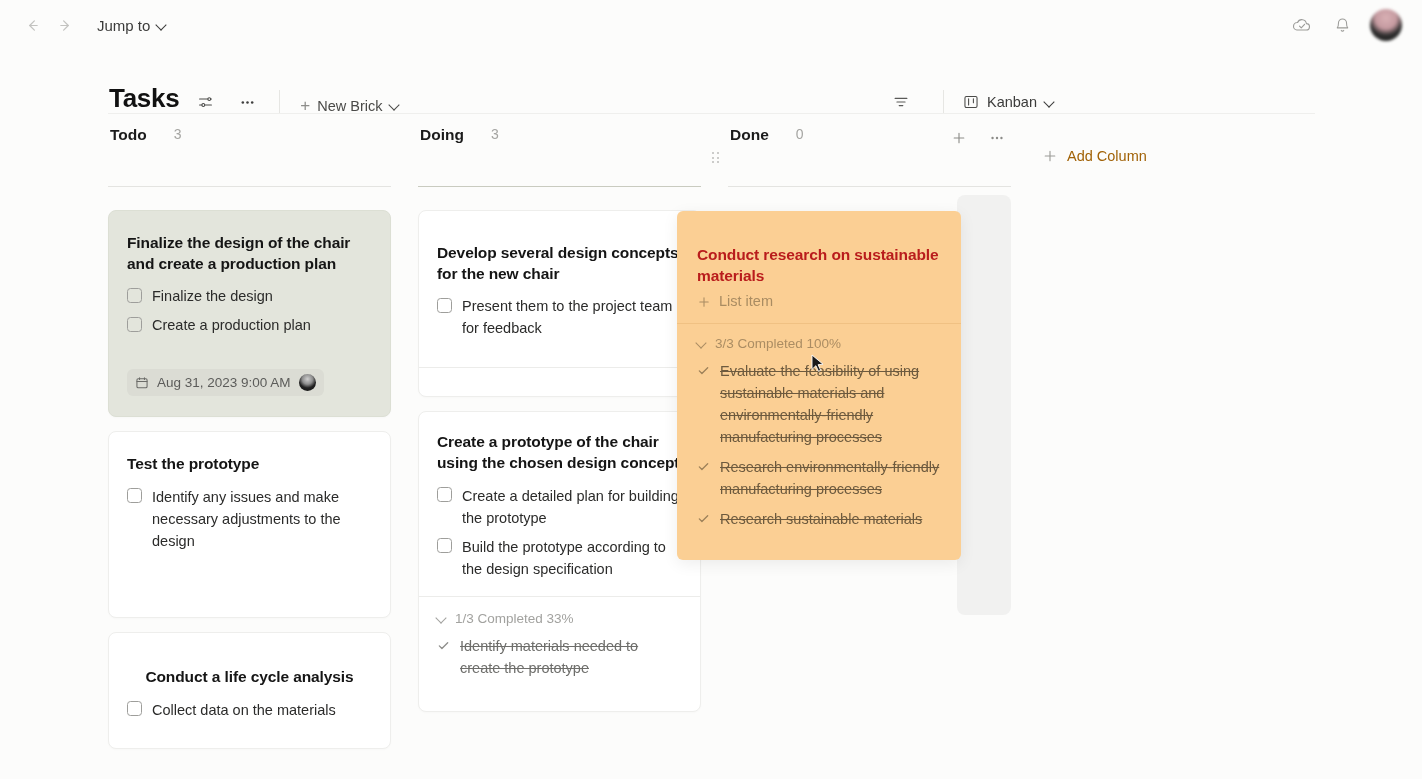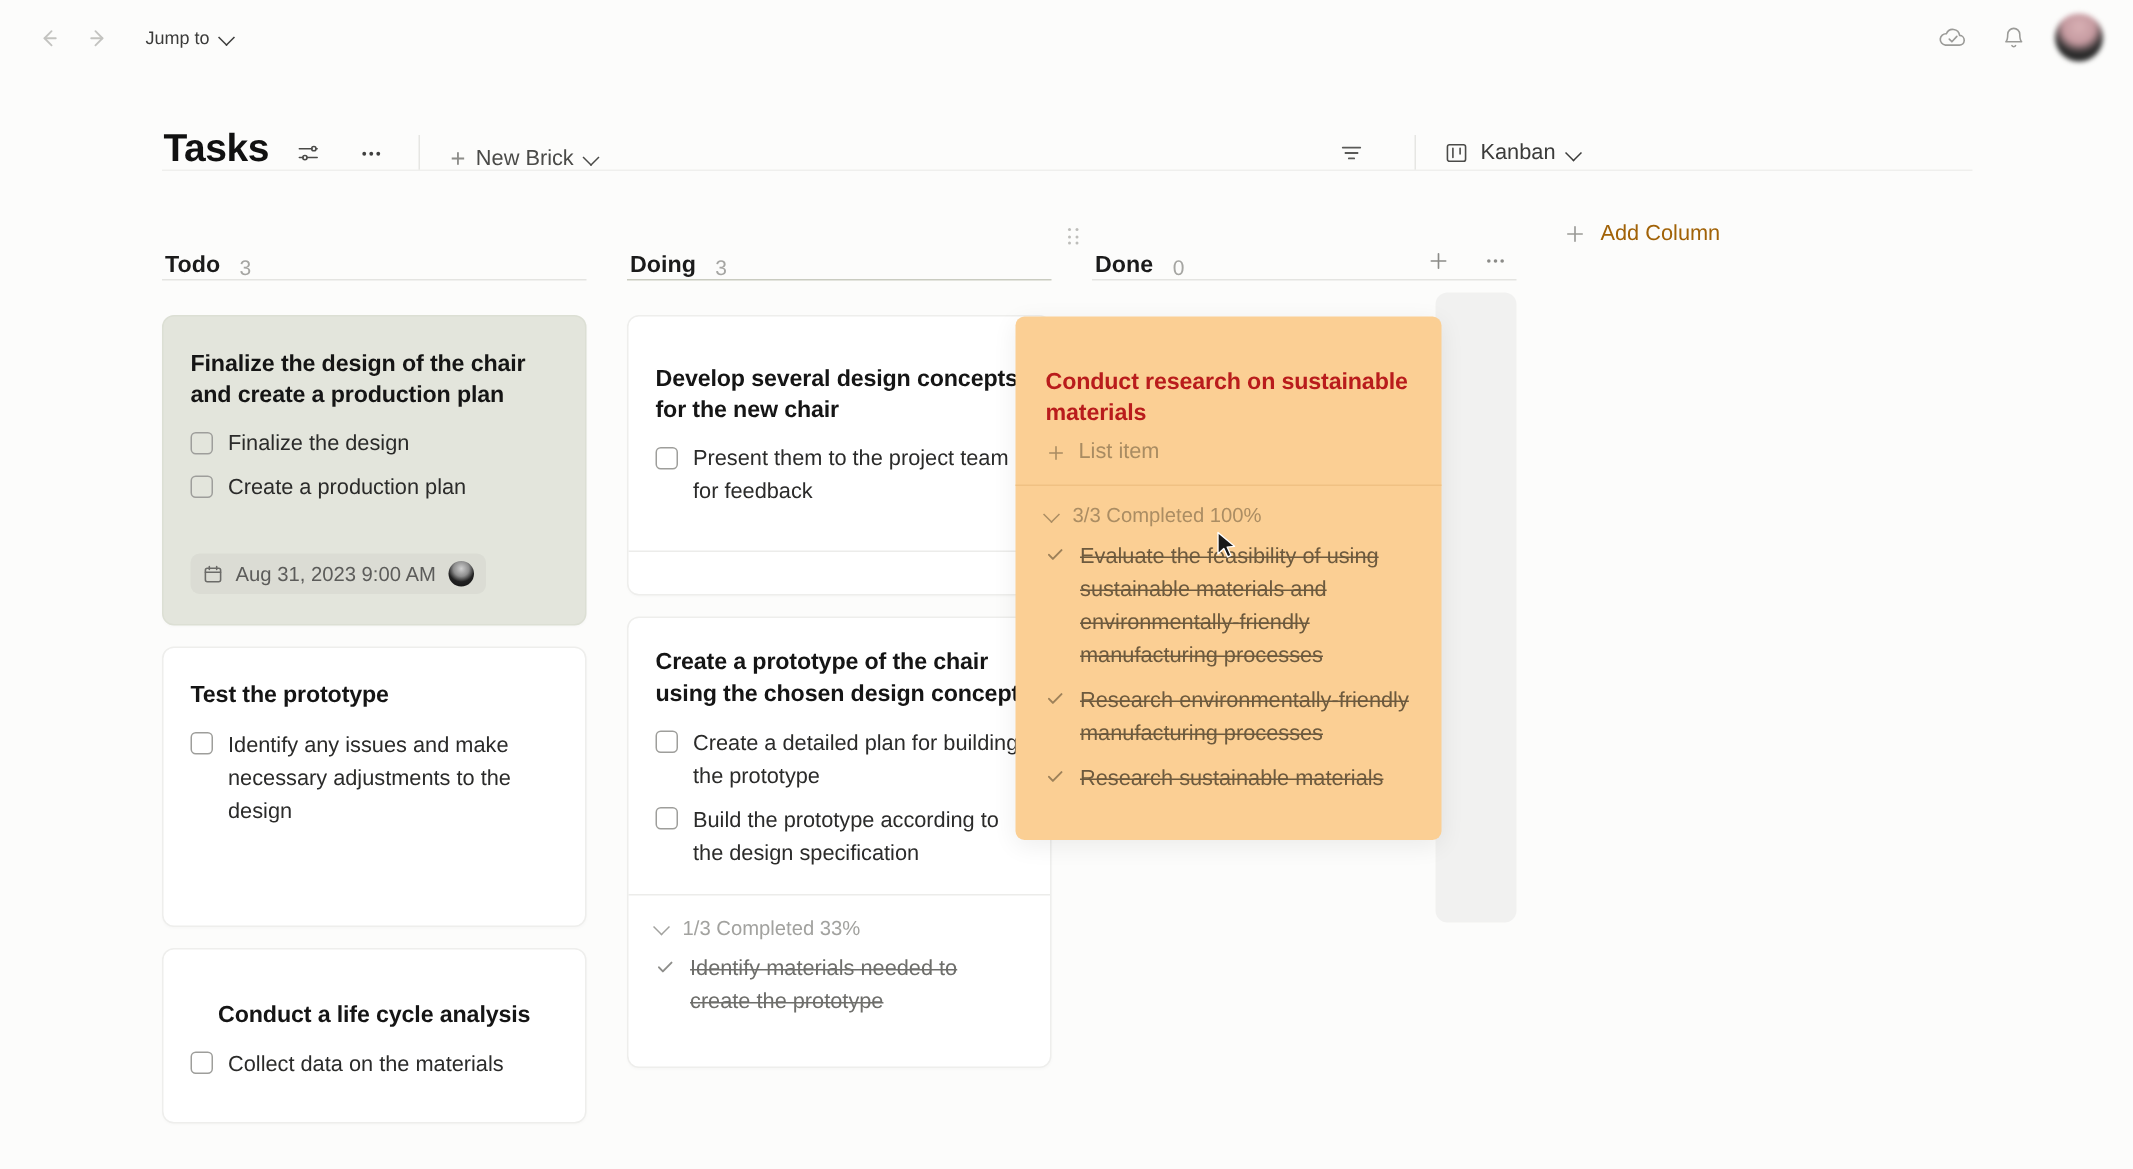--- a/index.html
+++ b/index.html
@@ -18,21 +18,21 @@
     position: absolute; left: 0; top: 0; width: 1422px; height: 50px;
     display: flex; align-items: center;
   }
   .nav-arrows { display: flex; align-items: center; gap: 13px; margin-left: 22px; }
   .arrow-btn {
     width: 20px; height: 20px; display: flex; align-items: center; justify-content: center;
     color: #c3c3c0; cursor: pointer; font-size: 15px; line-height: 1;
   }
   .jumpto {
     display: flex; align-items: center; gap: 7px; margin-left: 22px;
-    font-size: 12px; color: #3b3b3a; cursor: pointer;
+    font-size: 15px; color: #3b3b3a; cursor: pointer;
   }
   .chev { display: inline-block; width: 9px; height: 9px; position: relative; }
   .chev::after {
     content: ""; position: absolute; left: 0; top: 0;
     width: 7px; height: 7px;
     border-right: 1.4px solid currentColor; border-bottom: 1.4px solid currentColor;
     transform: rotate(45deg);
   }
   .topbar-right {
     margin-left: auto; display: flex; align-items: center; gap: 16px; margin-right: 20px;
@@ -68,21 +68,21 @@
     position: absolute; left: 108px; top: 113px; width: 1207px; height: 1px; background: #efefed;
   }
 
   
   .board { position: absolute; left: 0; top: 126px; width: 1422px; height: 653px; }
   .column { position: absolute; top: 0; width: 283px; }
   .col-todo  { left: 108px; }
   .col-doing { left: 418px; }
   .col-done  { left: 728px; }
 
-  .col-head { height: 60px; display: flex; align-items: flex-end; padding: 0 2px; position: relative; }
+  .col-head { height: 60px; display: flex; align-items: flex-start; padding: 0 2px; position: relative; gap: 14px; }
   .grip {
     position: absolute; left: -16px; top: 26px;
     display: grid; grid-template-columns: 2px 2px; gap: 2.5px; cursor: grab;
   }
   .grip i { width: 2px; height: 2px; background: #bdbdba; border-radius: 50%; display: block; }
   .col-name { font-size: 15.5px; font-weight: 700; color: #1b1b1b; }
   .col-count { font-size: 14px; color: #a5a5a2; margin-left: 13px; }
   .col-actions { margin-left: auto; display: flex; align-items: center; gap: 14px; }
   .col-rule { height: 1px; background: #e4e4e1; }
   .col-rule.accent { background: #c9cbc0; }

